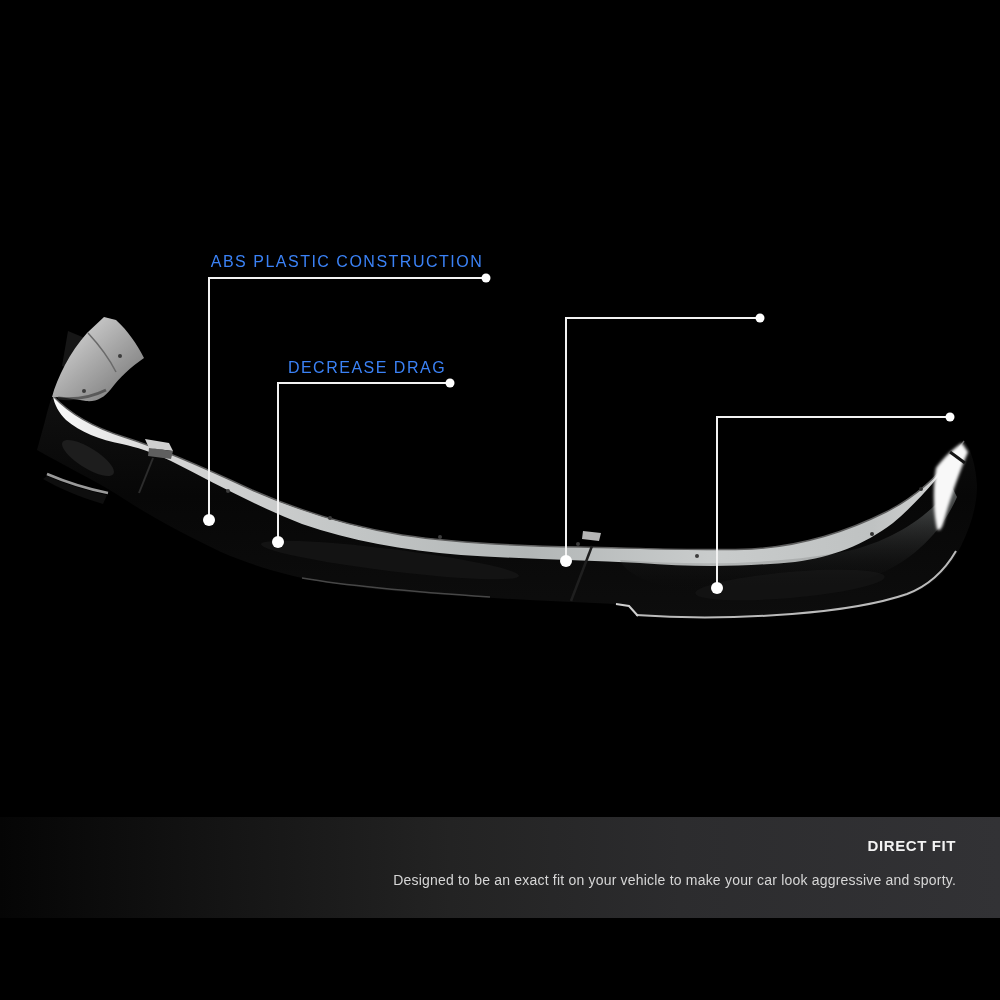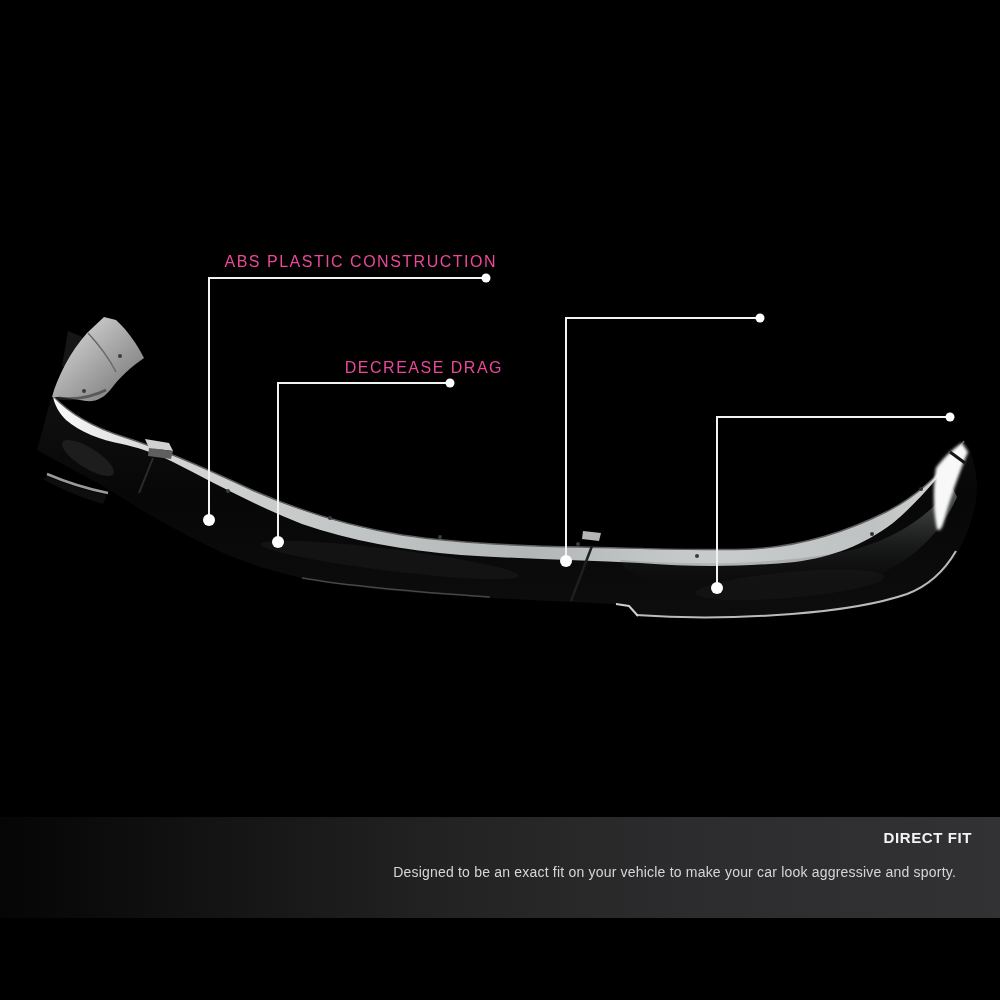--- a/index.html
+++ b/index.html
@@ -1,30 +1,30 @@
 <!DOCTYPE html>
 <html><head>
 <meta charset="utf-8">
 <style>
   html,body{margin:0;padding:0;background:#000;}
   .stage{position:relative;width:1000px;height:1000px;background:#000;overflow:hidden;
          font-family:"Liberation Sans",sans-serif;}
   .stage svg{position:absolute;left:0;top:0;}
-  .callout-label{position:absolute;color:#ec4899;font-size:16px;font-weight:400;
-                 letter-spacing:1.5px;text-align:right;white-space:nowrap;line-height:16px;}
+  .callout-label{position:absolute;color:#3b82f6;font-size:16px;font-weight:400;
+                 letter-spacing:1.5px;text-align:center;white-space:nowrap;line-height:16px;}
   .lbl-abs{left:197px;top:254px;width:300px;}
   .lbl-gloss{left:513px;top:296px;width:300px;}
-  .lbl-drag{left:203px;top:360px;width:300px;}
+  .lbl-drag{left:217px;top:360px;width:300px;}
   .lbl-aero{left:683px;top:392px;width:300px;}
   .info-band{position:absolute;left:0;top:817px;width:1000px;height:101px;
              background:linear-gradient(to right,#050505 0%,#141414 22%,#232323 45%,#2c2c2e 68%,#323235 100%);
              display:flex;flex-direction:column;justify-content:center;align-items:flex-end;
              gap:9px;padding-right:28px;box-sizing:border-box;}
   .feature{text-align:right;}
-  .feature h3{margin:0;color:#f3f3f3;font-size:15px;font-weight:700;letter-spacing:.6px;line-height:18px;}
+  .feature h3{margin:16px;color:#f3f3f3;font-size:15px;font-weight:700;letter-spacing:.6px;line-height:18px;}
   .feature p{margin:16px;color:#d6d6d6;font-size:14px;font-weight:400;letter-spacing:.2px;line-height:19px;}
 </style>
 </head>
 <body>
 
 <div class="stage">
 
   <svg width="1000" height="1000" viewBox="0 0 1000 1000">
     <defs>
       <linearGradient id="bandGrad" x1="0" y1="0" x2="1" y2="0">

